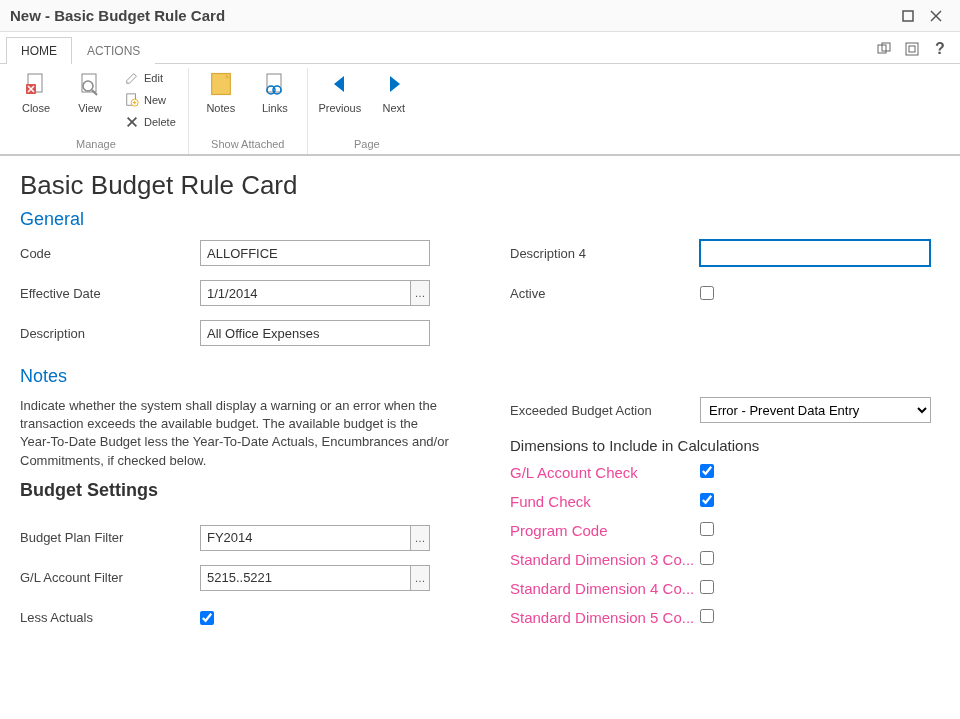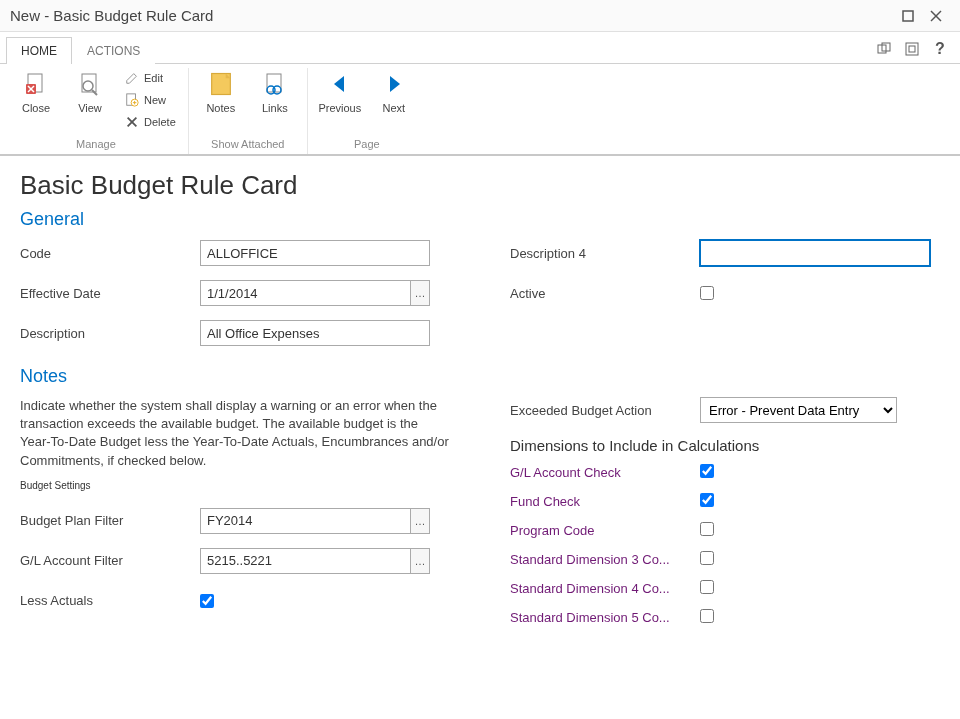--- a/index.html
+++ b/index.html
@@ -1,20 +1,20 @@
 <!DOCTYPE html>
 <html><head>
 <meta charset="utf-8">
 <style>
   * { box-sizing: border-box; margin: 0; padding: 0; font-family: "Segoe UI", Tahoma, sans-serif; }
   body { width: 960px; height: 719px; background: #fff; color: #333; font-size: 13px; overflow: hidden; }
 
   
   .titlebar { height: 32px; display: flex; align-items: center; padding: 0 10px; background: #fafafa; border-bottom: 1px solid #e0e0e0; }
-  .titlebar .title { font-size: 15px; color: #444; }
+  .titlebar .title { font-size: 15px; color: #444; font-weight: bold; }
   .titlebar .spacer { flex: 1; }
   .titlebar .winbtn { width: 28px; height: 28px; display: flex; align-items: center; justify-content: center; color: #555; cursor: pointer; }
   .titlebar .winbtn svg { width: 12px; height: 12px; }
 
   
   .tabsrow { height: 32px; display: flex; align-items: flex-end; padding: 0 6px 0 6px; border-bottom: 1px solid #d0d0d0; position: relative; }
   .tab { padding: 6px 14px 6px 14px; font-size: 12px; color: #777; cursor: pointer; border: 1px solid transparent; border-bottom: none; position: relative; top: 1px; background: #fff;}
   .tab.active { color: #333; border-color: #d0d0d0; background: #fff; }
   .tabsrow .spacer { flex: 1; }
   .tabsrow .toolicon { width: 28px; height: 28px; display: flex; align-items: center; justify-content: center; color: #555; cursor: pointer; }
@@ -31,41 +31,41 @@
   .rbtn-big .lbl { font-size: 11px; color: #444; text-align: center; }
   .rbtn-small-col { display: flex; flex-direction: column; gap: 2px; }
   .rbtn-small { display: flex; align-items: center; gap: 4px; padding: 2px 4px; cursor: pointer; }
   .rbtn-small .ic { width: 16px; height: 16px; display:flex; align-items:center; justify-content:center; }
   .rbtn-small .lbl { font-size: 11px; color: #444; }
 
   
   .content { padding: 14px 20px 0 20px; }
   .page-title { font-size: 26px; font-weight: 300; color: #333; margin-bottom: 8px; }
   .section-title { font-size: 18px; color: #0072c6; margin: 6px 0 10px 0; cursor: pointer; font-weight: 400; }
-  .sub-title { font-size: 10px; color: #333; margin: 8px 0 17px 0; font-weight: 400; }
+  .sub-title { font-size: 18px; color: #333; margin: 8px 0 24px 0; font-weight: 700; }
 
   .two-col { display: flex; gap: 60px; }
   .col { flex: 1; min-width: 0;}
   .field-row { display: flex; align-items: center; margin-bottom: 14px; min-height: 26px;}
   .field-label { width: 180px; font-size: 13px; color: #444; }
   .field-label.narrow { width: 190px; }
   .field-control { flex: 1; display:flex; }
   input[type=text] { height: 26px; border: 1px solid #aaa; padding: 0 6px; font-size: 13px; color: #333; background: #fff; }
   input[type=text].full { width: 230px; }
   input[type=text].focus { border: 1px solid #0072c6; outline: 1px solid #0072c6; }
   .with-lookup { display: flex; }
   .with-lookup input { width: 210px; border-right: none; }
   .lookup-btn { width: 20px; height: 26px; border: 1px solid #aaa; background: #f6f6f6; display:flex; align-items:center; justify-content:center; cursor:pointer; font-size: 11px; color:#555; }
-  select { height: 26px; border: 1px solid #aaa; padding: 4px 4px; font-size: 13px; width: 197px; background:#fff; }
+  select { height: 26px; border: 1px solid #aaa; padding: 4px 4px; font-size: 13px; width: 231px; background:#fff; }
   .chk { width: 14px; height: 14px; }
 
   .rule-desc { font-size: 13px; color: #444; line-height: 1.4; margin-bottom: 10px; max-width: 430px;}
   .dim-title { font-size: 15px; color: #333; margin: 10px 0 10px 0; }
   .dim-row { display:flex; align-items:center; margin-bottom: 12px; }
-  .dim-label { width: 190px; font-size: 13px; color:#701a75; white-space: nowrap; overflow:hidden; text-overflow: ellipsis;}
+  .dim-label { width: 190px; font-size: 15px; color:#ec4899; white-space: nowrap; overflow:hidden; text-overflow: ellipsis;}
 </style>
 </head>
 <body>
 
 <div class="titlebar">
   <span class="title">New - Basic Budget Rule Card</span>
   <div class="spacer"></div>
   <div class="winbtn">
     <svg viewBox="0 0 12 12">
         <rect x="1" y="1" width="10" height="10" fill="none" stroke="#555" stroke-width="1.5"></rect>

